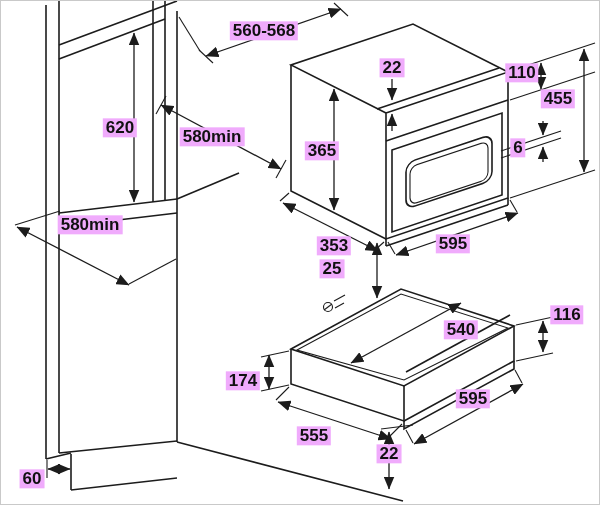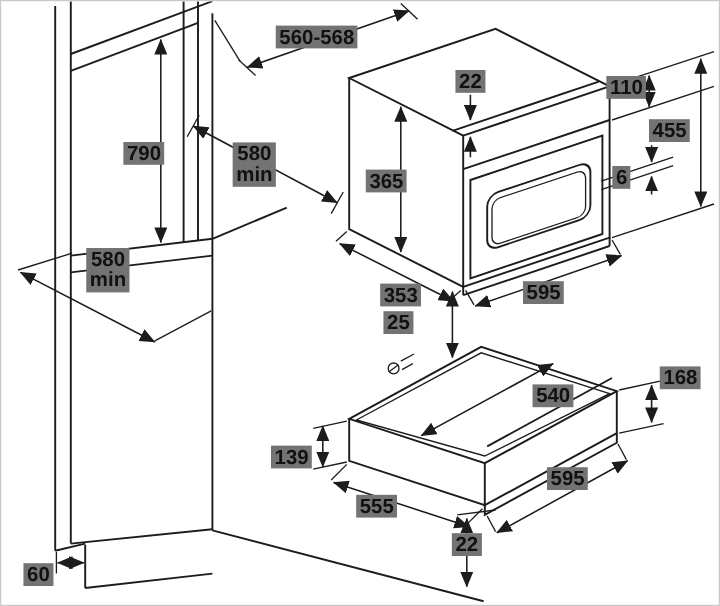--- a/index.html
+++ b/index.html
@@ -9,24 +9,24 @@
     font-family:"Liberation Sans",sans-serif;
   }
   .stage svg{position:absolute;left:0;top:0;}
   .stage svg path,.stage svg rect,.stage svg circle{fill:none;stroke:#1c1c1c;}
   .ol{stroke-width:1.6px;}
   .dl{stroke-width:1.3px;}
   .xl{stroke-width:1.1px;}
   #aE path,#aS path{fill:#1c1c1c;stroke:none;}
   .dim-label{
     position:absolute;transform:translate(-50%,-50%);
-    background:#737373;color:#111;font-weight:700;font-size:17px;
+    background:#f0abfc;color:#111;font-weight:700;font-size:17px;
     line-height:1.02;padding:1px 3px;white-space:nowrap;text-align:center;
   }
-  .two-line{display:flex;flex-direction:column;}
+  .two-line{display:flex;}
 </style>
 </head>
 <body>
 
 <div class="stage">
 
   <svg width="600" height="505" viewBox="0 0 600 505">
     <defs>
       <marker id="aE" viewBox="0 0 12 10" markerWidth="13" markerHeight="11" refX="11.5" refY="5" orient="auto" markerUnits="userSpaceOnUse">
           <path d="M0,0 L12,5 L0,10 Z"></path>
@@ -184,40 +184,40 @@
         <path class="xl" d="M380,428 L412,424"></path>
         <path class="dl" d="M388,444 L388,431" marker-end="url(#aE)"></path>
         <path class="dl" d="M388,462 L388,488" marker-end="url(#aE)"></path>
       </g>
     </g>
   </svg>
 
   <div class="dim-label" style="left:263px;top:30px">560-568</div>
   <div class="dim-label" style="left:391px;top:67px">22</div>
   <div class="dim-label" style="left:521px;top:72px">110</div>
-  <div class="dim-label" style="left:557px;top:108px">455</div>
-  <div class="dim-label" style="left:119px;top:127px">790</div>
+  <div class="dim-label" style="left:557px;top:98px">455</div>
+  <div class="dim-label" style="left:119px;top:127px">620</div>
 
   <div class="dim-label two-line" style="left:211px;top:136px">
     <div>580</div>
     <div>min</div>
   </div>
 
   <div class="dim-label" style="left:321px;top:150px">365</div>
   <div class="dim-label" style="left:517px;top:147px">6</div>
 
   <div class="dim-label two-line" style="left:89px;top:224px">
     <div>580</div>
     <div>min</div>
   </div>
 
   <div class="dim-label" style="left:333px;top:245px">353</div>
   <div class="dim-label" style="left:452px;top:243px">595</div>
   <div class="dim-label" style="left:331px;top:268px">25</div>
   <div class="dim-label" style="left:460px;top:329px">540</div>
-  <div class="dim-label" style="left:566px;top:314px">168</div>
-  <div class="dim-label" style="left:242px;top:380px">139</div>
-  <div class="dim-label" style="left:313px;top:421px">555</div>
+  <div class="dim-label" style="left:566px;top:314px">116</div>
+  <div class="dim-label" style="left:242px;top:380px">174</div>
+  <div class="dim-label" style="left:313px;top:435px">555</div>
   <div class="dim-label" style="left:472px;top:398px">595</div>
   <div class="dim-label" style="left:388px;top:453px">22</div>
   <div class="dim-label" style="left:31px;top:478px">60</div>
 
 </div>
 
 </body></html>

